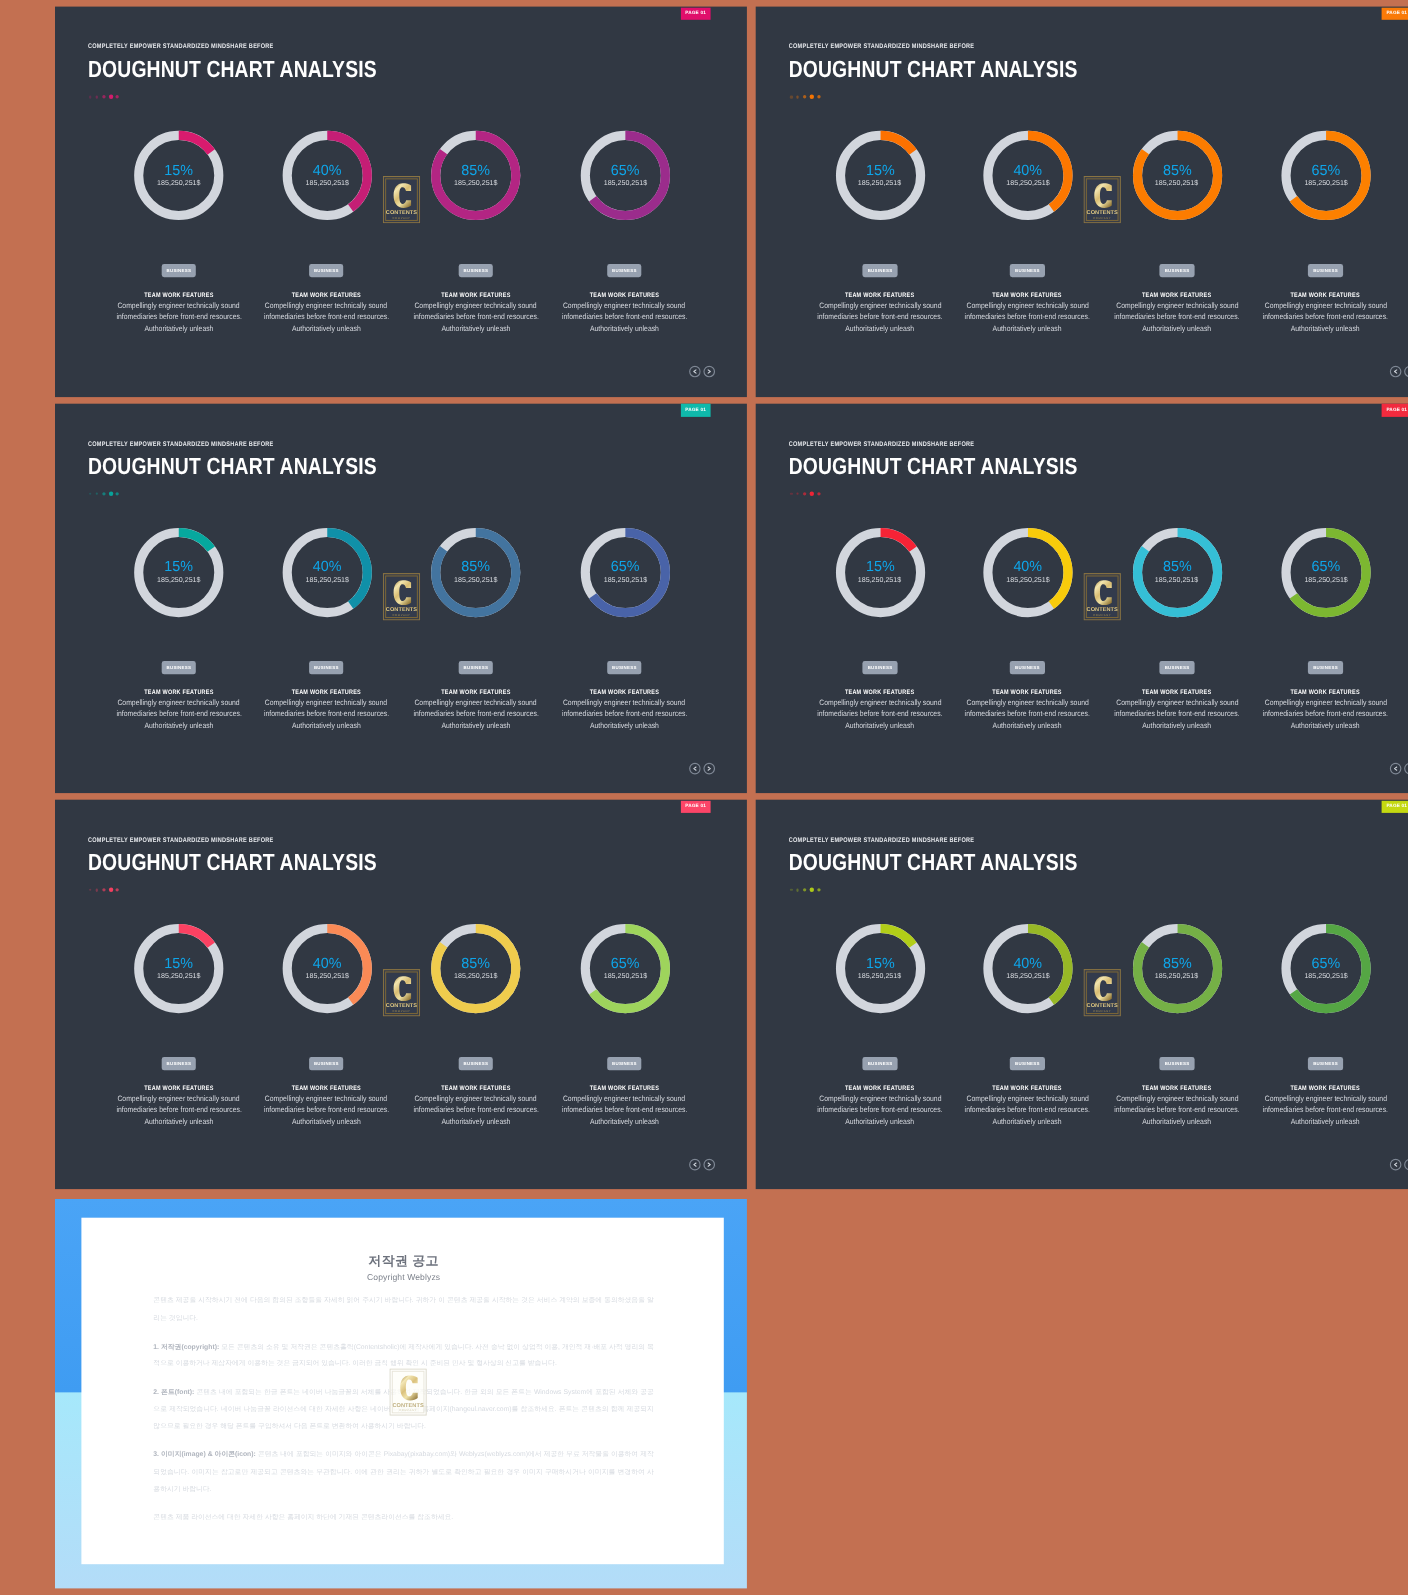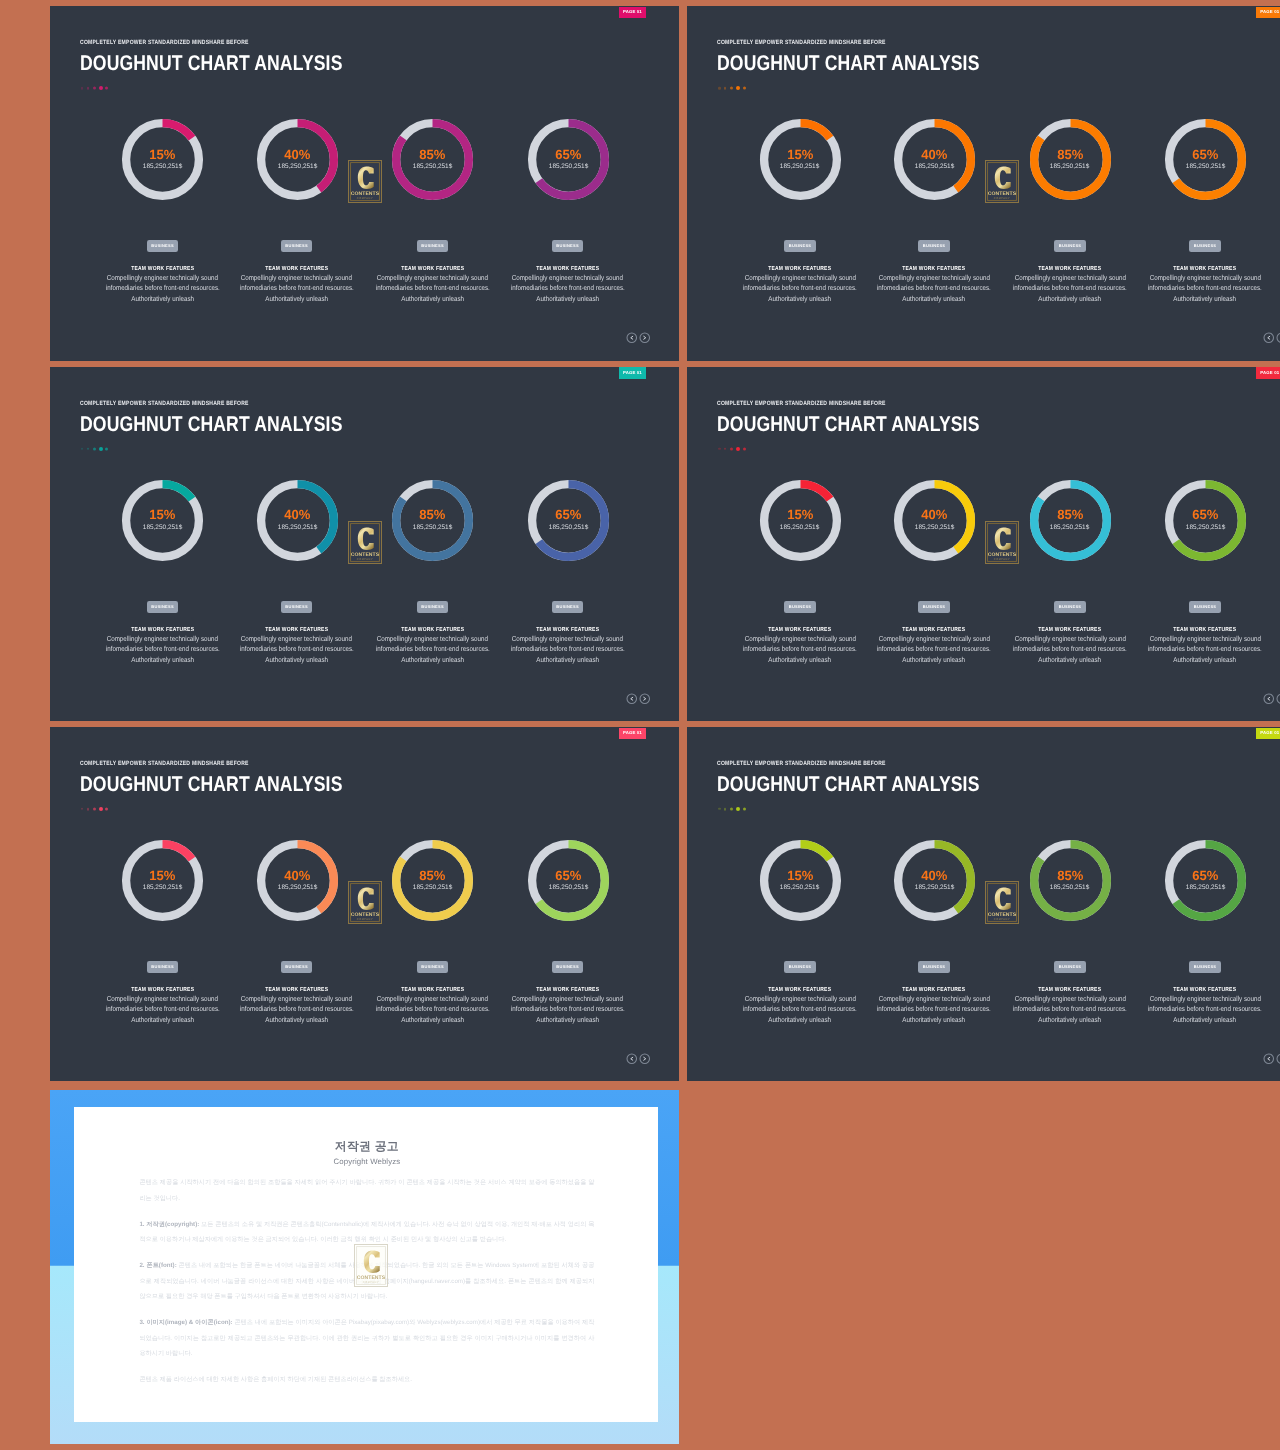--- a/index.html
+++ b/index.html
@@ -16,21 +16,21 @@
 
 .pagebadge{position:absolute;left:569.3px;top:0.4px;width:27px;height:11.3px;display:flex;align-items:center;justify-content:center;font-size:4.3px;font-weight:bold;color:#fff;letter-spacing:.15px;line-height:1;z-index:5;}
 .eyebrow{position:absolute;left:30.3px;top:32.5px;font-size:6.1px;font-weight:bold;color:#e9ebef;letter-spacing:.28px;white-space:nowrap;transform:scaleX(0.83);transform-origin:0 0;}
 .title{position:absolute;left:30.4px;top:45.8px;font-size:21.3px;font-weight:bold;color:#ffffff;letter-spacing:.15px;line-height:1.1;white-space:nowrap;transform:scaleX(0.826);transform-origin:0 0;}
 .dots{position:absolute;left:31.3px;top:78px;height:8px;}
 .dots i{position:absolute;top:50%;border-radius:50%;transform:translateY(-50%);}
 
 .chart{position:absolute;width:83px;height:83px;top:111.5px;}
 .chart svg{position:absolute;left:0;top:0;}
 .ringtext{position:absolute;left:0;top:0;width:83px;height:83px;display:flex;flex-direction:column;align-items:center;justify-content:center;}
-.pct{font-size:13.3px;font-weight:bold;color:#f97316;line-height:10px;letter-spacing:0;}
+.pct{font-size:13.3px;font-weight:normal;color:#0ea5e9;line-height:10px;letter-spacing:0;}
 .pct>span{display:inline-block;white-space:nowrap;transform:scaleX(0.98);}
 .amt{font-size:6.4px;color:#dadde2;margin-top:4.2px;line-height:5px;letter-spacing:0;}
 .amt>span{display:inline-block;white-space:nowrap;transform:scaleX(1.01);}
 .wm{position:absolute;width:34px;height:43px;left:298.3px;top:154px;}
 
 .col{position:absolute;width:200px;text-align:center;top:227.5px;}
 .biz{display:inline-block;width:31.6px;height:12.5px;background:#97a1b0;border-radius:2.2px;color:#fff;font-size:4px;font-weight:bold;letter-spacing:.25px;line-height:12.5px;}
 .twf{margin-top:13.5px;font-size:5.8px;font-weight:bold;color:#ffffff;letter-spacing:.25px;}
 .twf>span{display:inline-block;white-space:nowrap;transform:scaleX(0.86);}
 .desc{margin-top:1.2px;font-size:7.1px;color:#d7dae0;line-height:10.4px;}

